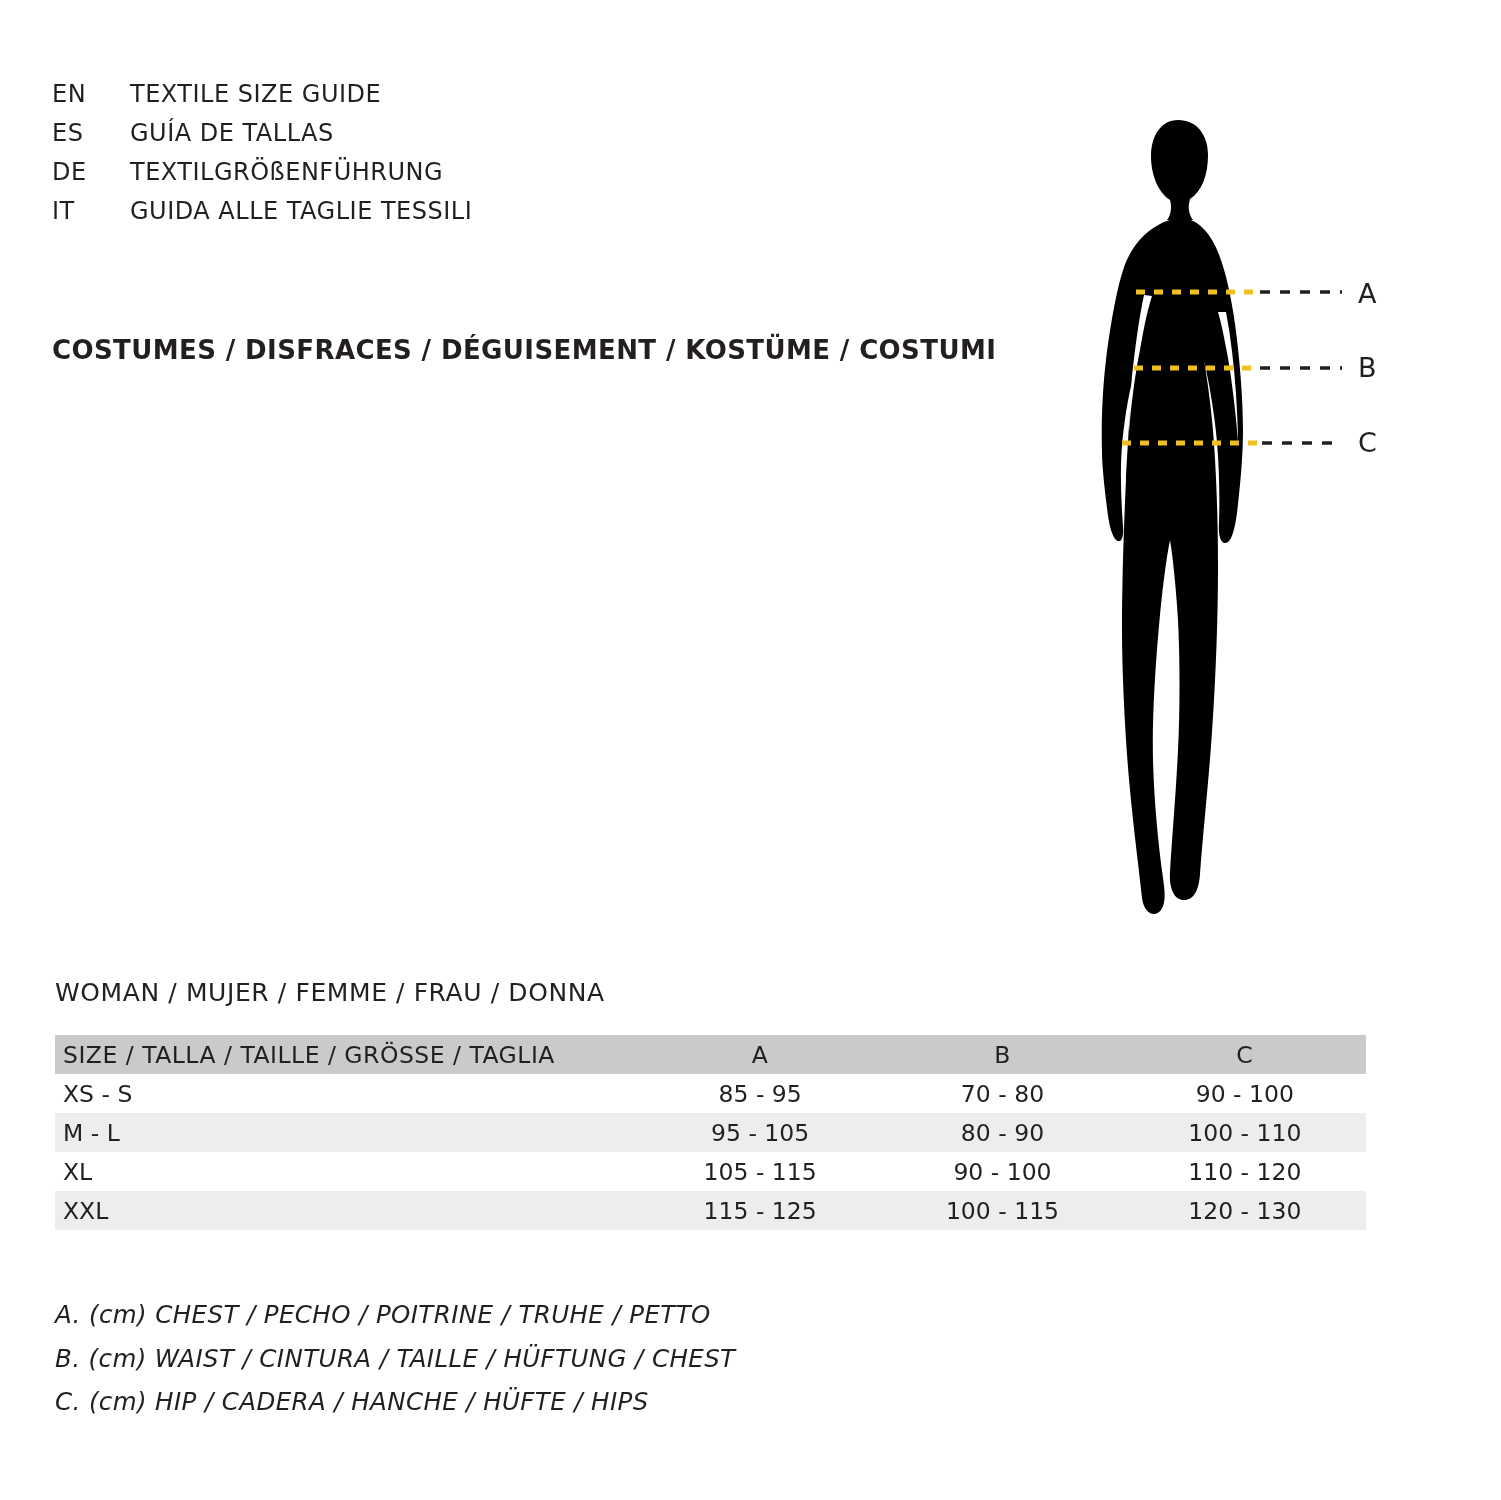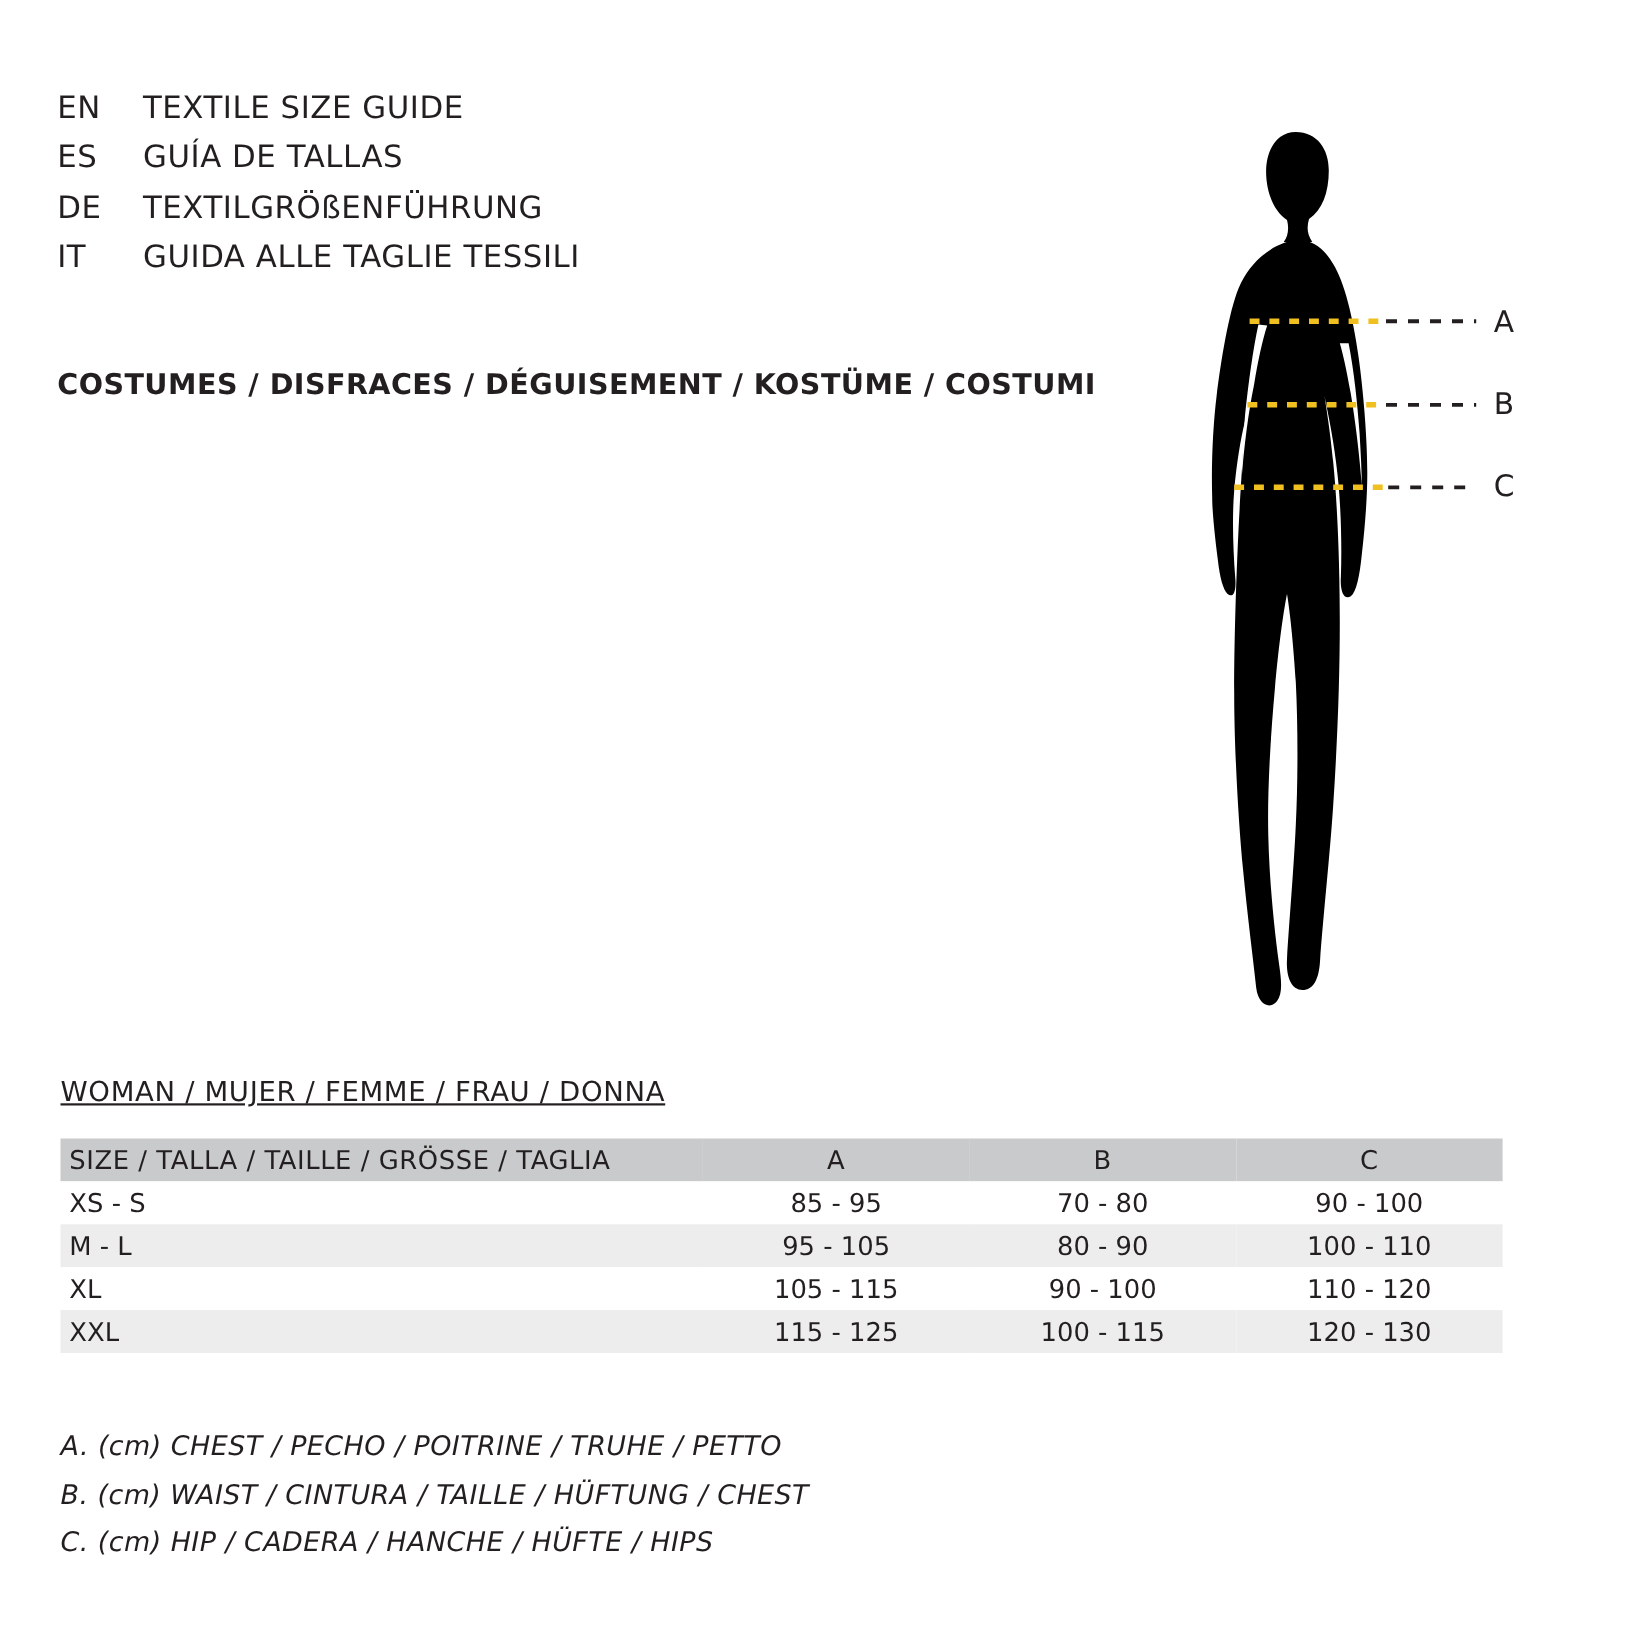--- a/index.html
+++ b/index.html
@@ -19,21 +19,21 @@
   
   .lang-block {
     position: absolute;
     left: 52px;
     top: 75px;
     width: 900px;
   }
   .lang-row {
     display: flex;
     align-items: baseline;
-    font-size: 28px;
+    font-size: 24px;
     letter-spacing: 0.5px;
     line-height: 1.62;
     color: #231f20;
   }
   .lang-code {
     width: 78px;
     flex: 0 0 78px;
   }
   .lang-text {
     flex: 1 1 auto;
@@ -74,21 +74,20 @@
   .letter-c { left: 298px; top: 367px; }
 
   
   .table-caption {
     position: absolute;
     left: 55px;
     top: 978px;
     font-size: 25px;
     letter-spacing: 0.6px;
     color: #231f20;
-    text-decoration: underline;
   }
 
   table.size-table {
     position: absolute;
     left: 55px;
     top: 1035px;
     width: 1311px;
     border-collapse: collapse;
     font-size: 23.5px;
     color: #231f20;

